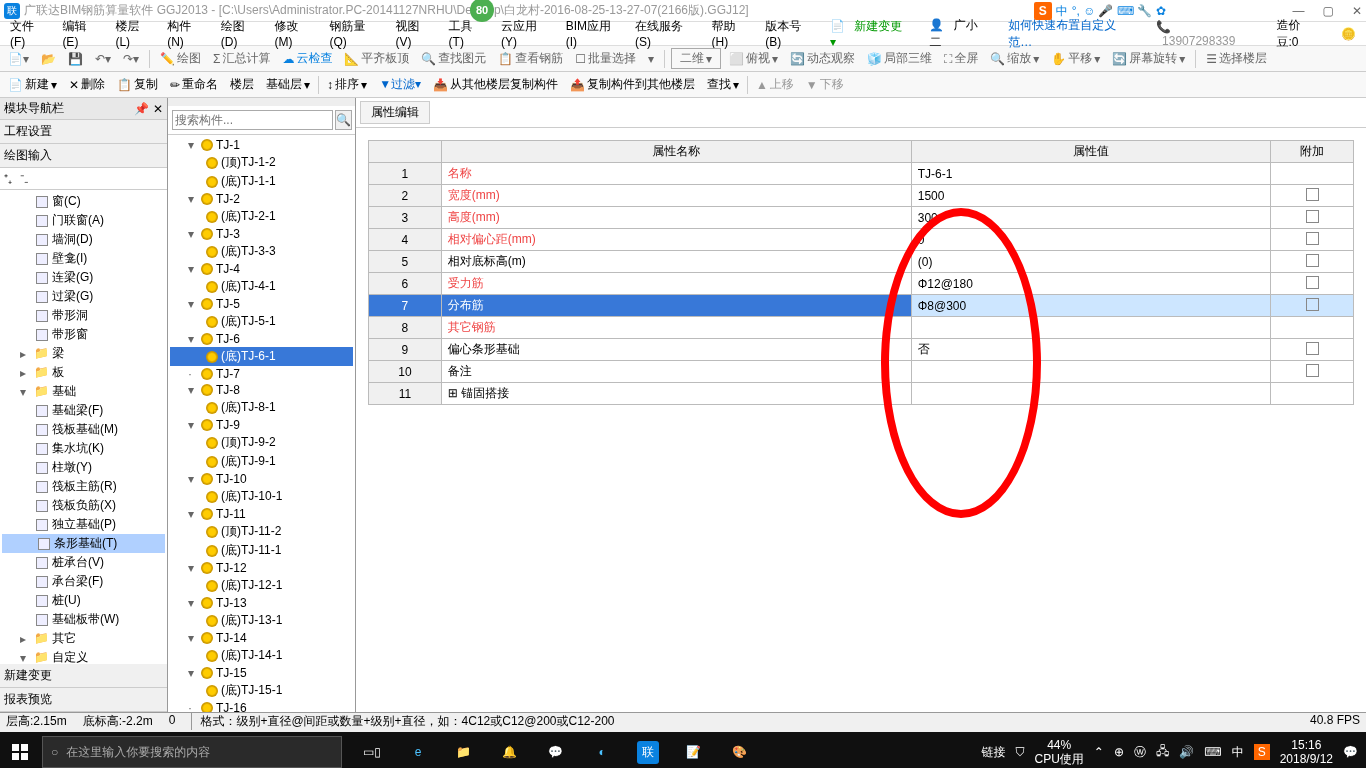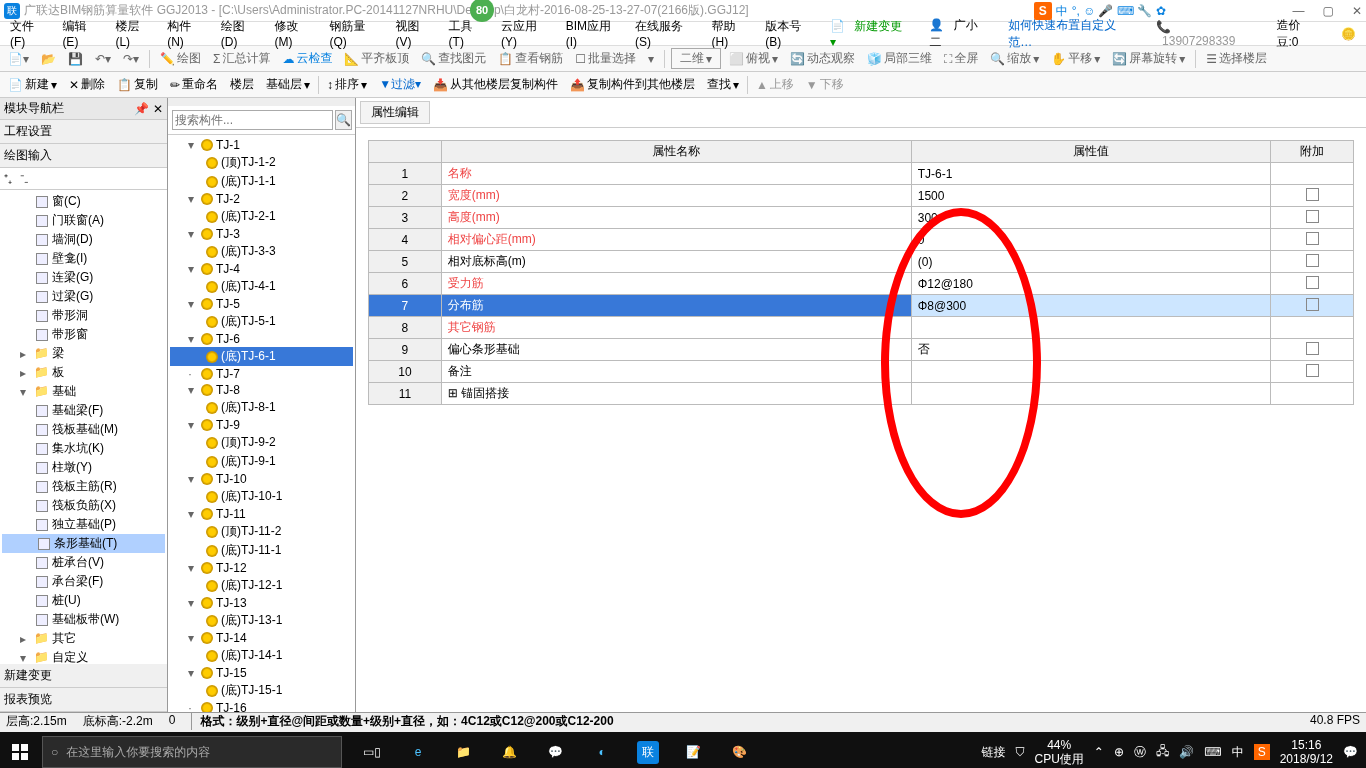--- a/index.html
+++ b/index.html
@@ -347,21 +347,21 @@
     </table>
     <div class="red-circle"></div>
   </div>
 
 </div>
 
 <div class="statusbar">
   <span>层高:2.15m</span>
   <span>底标高:-2.2m</span>
   <span>0</span>
-  <span style="border-left:1px solid #999;padding-left:8px;font-weight:bold;">格式：级别+直径@间距或数量+级别+直径，如：4C12或C12@200或C12-200</span>
+  <span style="border-left:1px solid #999;padding-left:8px;">格式：级别+直径@间距或数量+级别+直径，如：4C12或C12@200或C12-200</span>
   <span class="right">40.8 FPS</span>
 </div>
 
 <div class="taskbar">
   <div class="start">
     <svg width="16" height="16">
         <rect x="0" y="0" width="7" height="7" fill="#fff"></rect>
         <rect x="9" y="0" width="7" height="7" fill="#fff"></rect>
         <rect x="0" y="9" width="7" height="7" fill="#fff"></rect>
         <rect x="9" y="9" width="7" height="7" fill="#fff"></rect>

